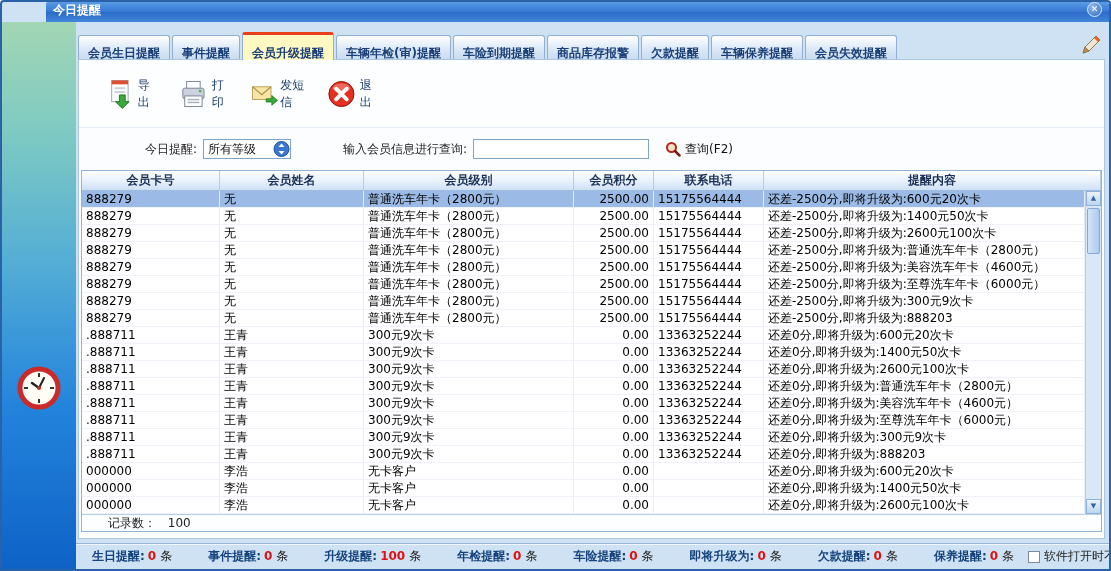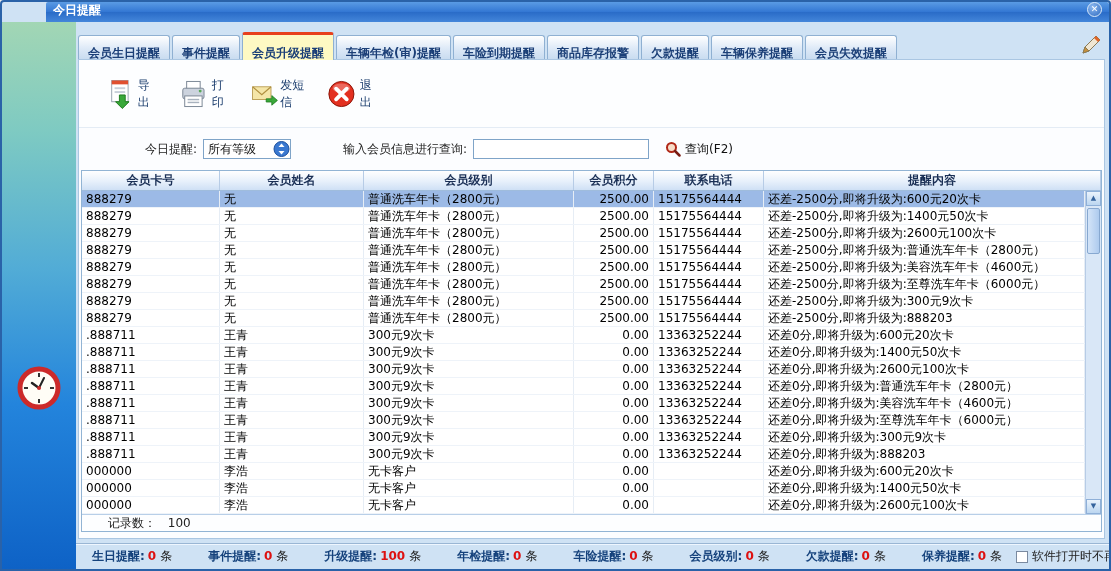--- a/index.html
+++ b/index.html
@@ -380,21 +380,21 @@
 
   </div>
 
   <div class="statusbar">
     <div id="status-items" class="status-items">
         <span class="sitem"><span class="s-label">生日提醒:</span><span class="s-count">0</span><span class="s-unit">条</span></span>
         <span class="sitem"><span class="s-label">事件提醒:</span><span class="s-count">0</span><span class="s-unit">条</span></span>
         <span class="sitem"><span class="s-label">升级提醒:</span><span class="s-count">100</span><span class="s-unit">条</span></span>
         <span class="sitem"><span class="s-label">年检提醒:</span><span class="s-count">0</span><span class="s-unit">条</span></span>
         <span class="sitem"><span class="s-label">车险提醒:</span><span class="s-count">0</span><span class="s-unit">条</span></span>
-        <span class="sitem"><span class="s-label">会员级别:</span><span class="s-count">0</span><span class="s-unit">条</span></span>
+        <span class="sitem"><span class="s-label">即将升级为:</span><span class="s-count">0</span><span class="s-unit">条</span></span>
         <span class="sitem"><span class="s-label">欠款提醒:</span><span class="s-count">0</span><span class="s-unit">条</span></span>
         <span class="sitem"><span class="s-label">保养提醒:</span><span class="s-count">0</span><span class="s-unit">条</span></span>
       </div>
     <label class="popup-check">
       <span class="cb"></span>
       <span class="cb-label">软件打开时不再弹出本窗口</span>
     </label>
   </div>
 
 </div>

